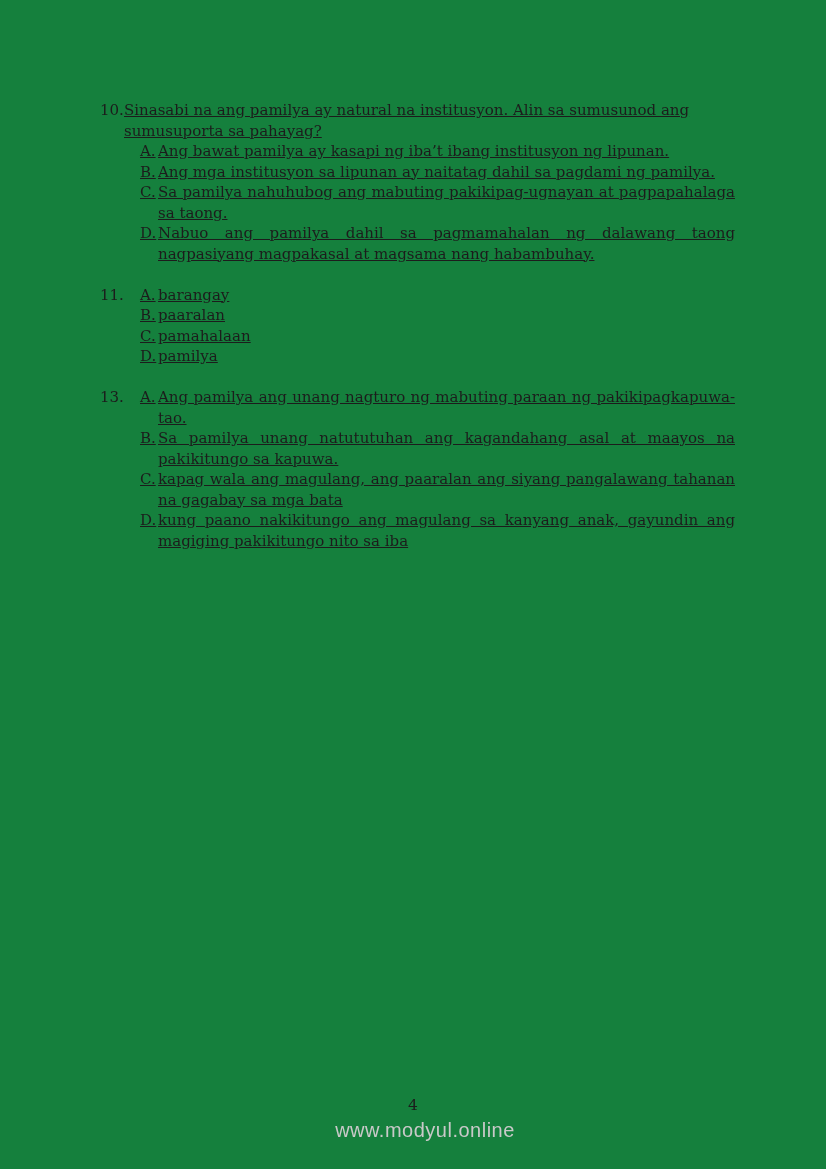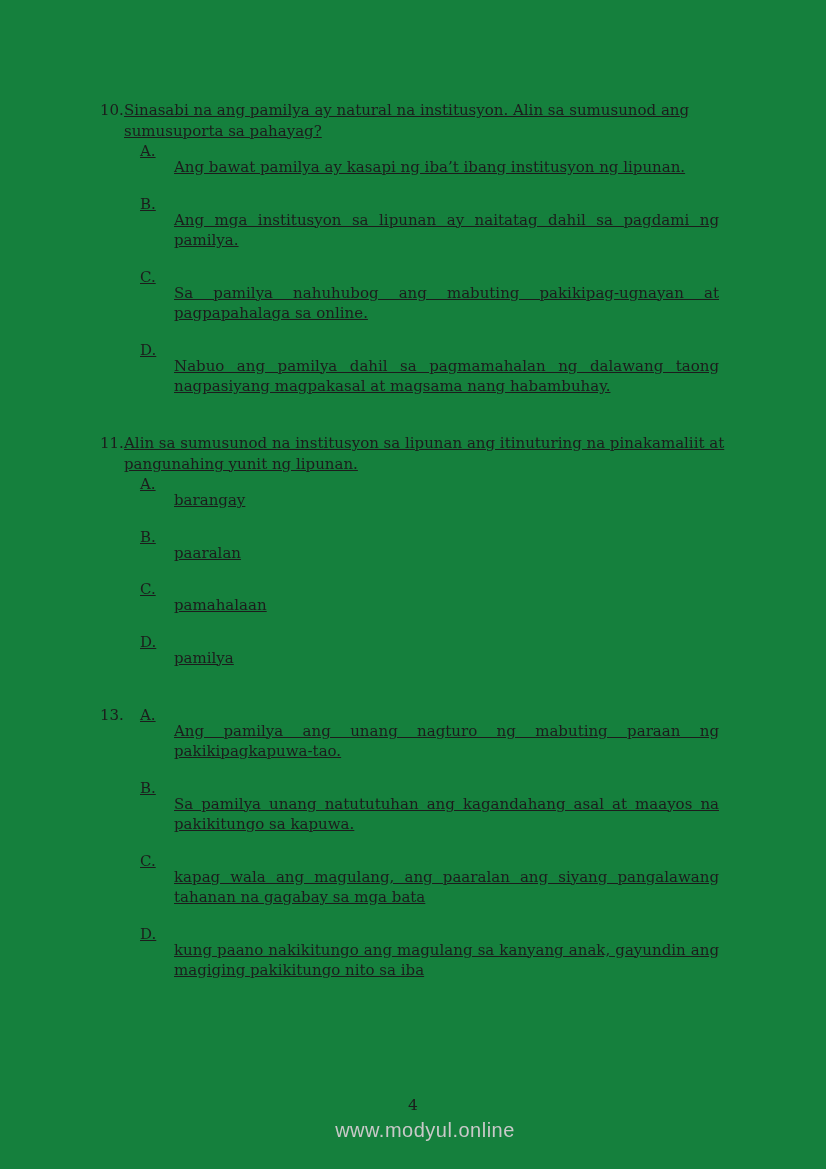--- a/index.html
+++ b/index.html
@@ -48,21 +48,21 @@
   }
   .option {
     display: flex;
   }
   .opt-letter {
     flex: 0 0 18px;
     width: 18px;
     white-space: nowrap;
   }
   .opt-text {
-    margin: 16px;
+    margin: 0;
     flex: 1;
     min-width: 0;
     text-align: justify;
   }
   .page-number {
     position: absolute;
     top: 1095px;
     left: 0;
     width: 826px;
     text-align: center;
@@ -96,34 +96,33 @@
           <div class="option">
             <span class="opt-letter">A.</span>
             <p class="opt-text">Ang bawat pamilya ay kasapi ng iba’t ibang institusyon ng lipunan.</p>
           </div>
           <div class="option">
             <span class="opt-letter">B.</span>
             <p class="opt-text">Ang mga institusyon sa lipunan ay naitatag dahil sa pagdami ng pamilya.</p>
           </div>
           <div class="option">
             <span class="opt-letter">C.</span>
-            <p class="opt-text">Sa pamilya nahuhubog ang mabuting pakikipag-ugnayan at pagpapahalaga sa online.</p>
+            <p class="opt-text">Sa pamilya nahuhubog ang mabuting pakikipag-ugnayan at pagpapahalaga sa taong.</p>
           </div>
           <div class="option">
             <span class="opt-letter">D.</span>
             <p class="opt-text">Nabuo ang pamilya dahil sa pagmamahalan ng dalawang taong nagpasiyang magpakasal at magsama nang habambuhay.</p>
           </div>
         </div>
       </div>
     </section>
 
     <section class="question">
       <span class="q-num">11.</span>
       <div class="q-body">
-        <p class="q-stem">Alin sa sumusunod na institusyon sa lipunan ang itinuturing na pinakamaliit at pangunahing yunit ng lipunan.</p>
         <div class="options">
           <div class="option">
             <span class="opt-letter">A.</span>
             <p class="opt-text">barangay</p>
           </div>
           <div class="option">
             <span class="opt-letter">B.</span>
             <p class="opt-text">paaralan</p>
           </div>
           <div class="option">

